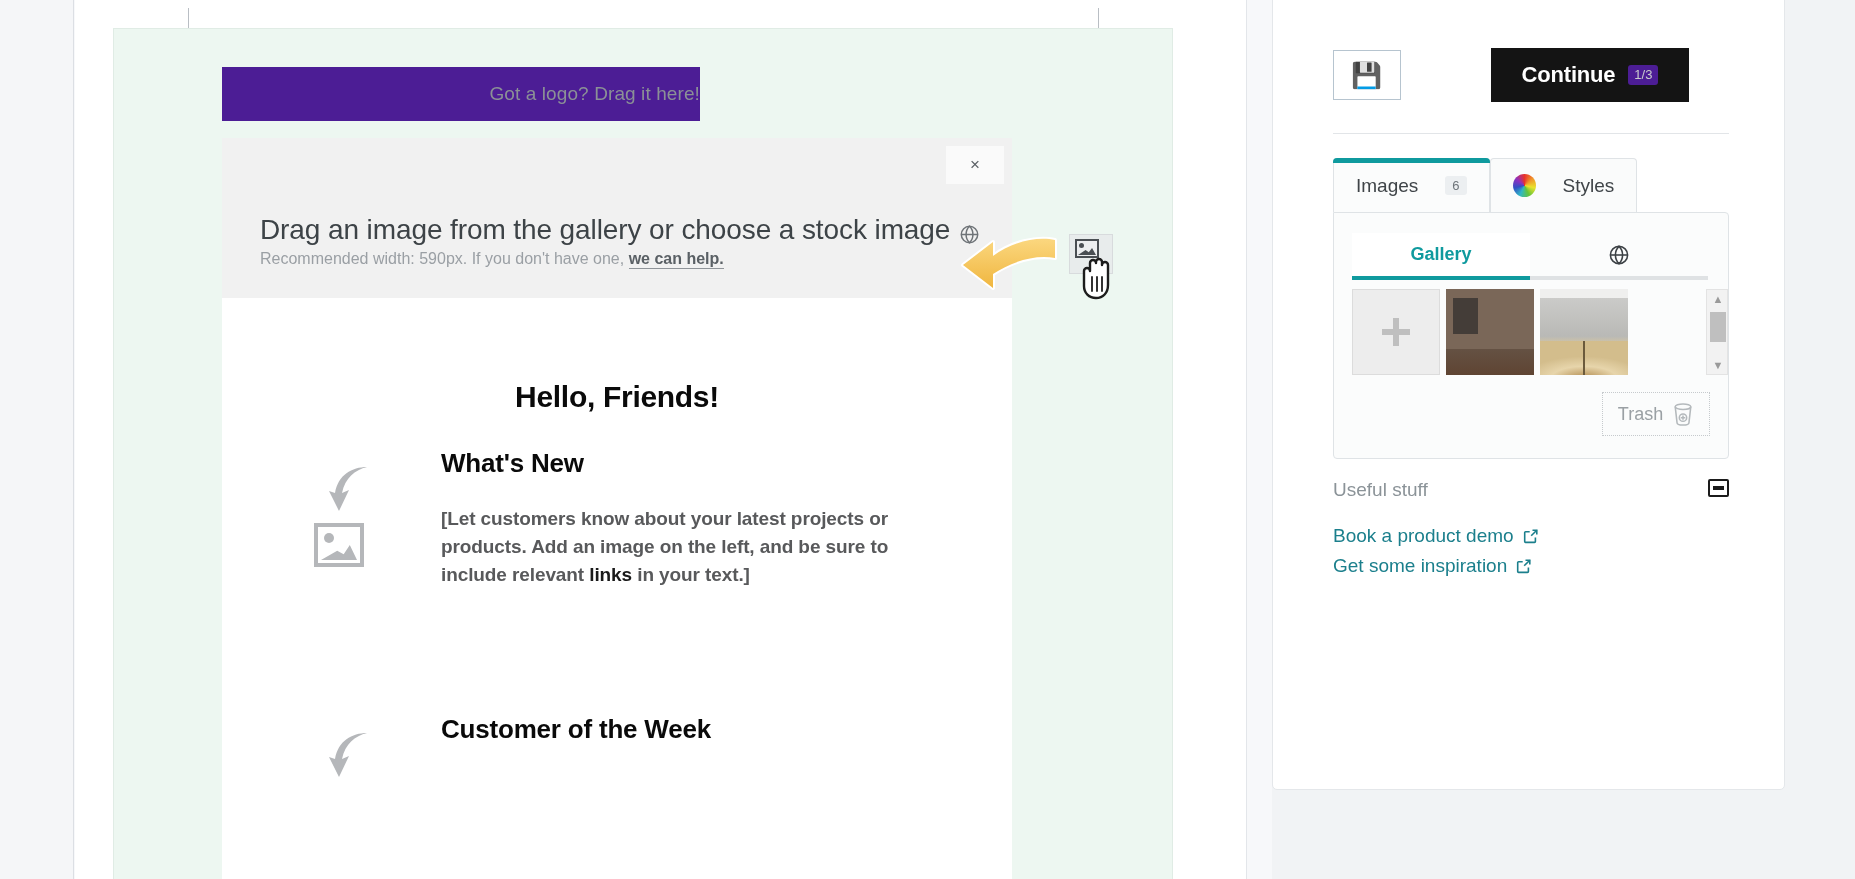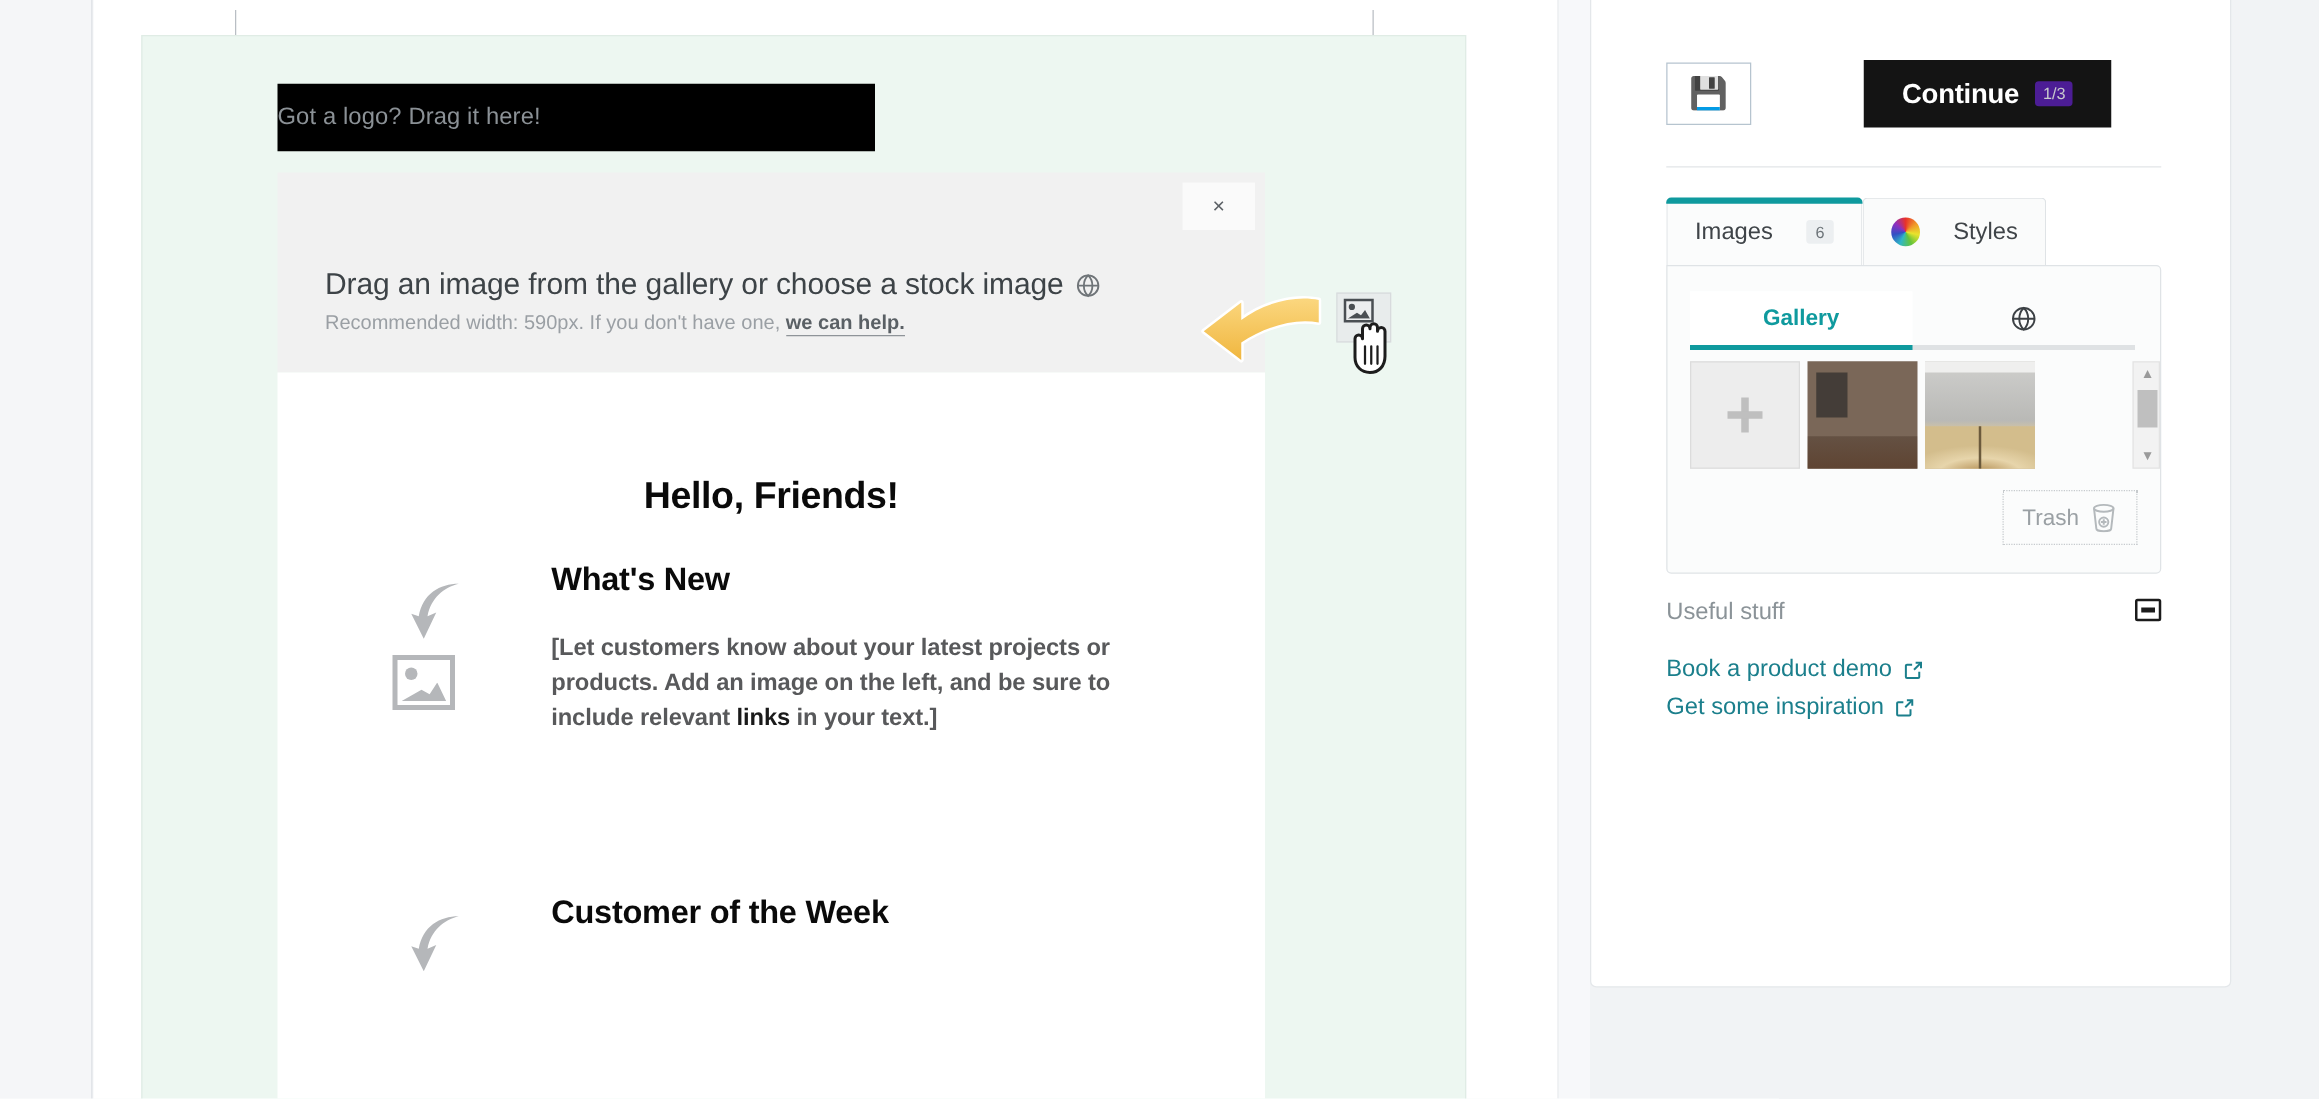--- a/index.html
+++ b/index.html
@@ -54,22 +54,22 @@
     width: 1060px; height: 860px;
     background: #edf7f1;
     border: 1px solid #e0ece5;
     overflow: hidden;
   }
 
   
   .logo-drop {
     position: absolute; left: 108px; top: 38px;
     width: 478px; height: 54px;
-    background: #000000;
-    display: flex; align-items: center; justify-content: flex-start;
+    background: #4c1d95;
+    display: flex; align-items: center; justify-content: flex-end;
   }
   .logo-drop span {
     font-size: 19px; color: #8b9196; letter-spacing: 0.1px;
   }
 
   
   .img-block {
     position: absolute; left: 108px; top: 109px;
     width: 790px; height: 160px;
     background: #f1f1f1;
@@ -77,21 +77,21 @@
   .img-block .close-btn {
     position: absolute; right: 8px; top: 8px;
     width: 58px; height: 38px;
     background: #fafafa;
     display: flex; align-items: center; justify-content: center;
     color: #5c6166; font-size: 17px;
     cursor: pointer;
   }
   .img-block .ib-title {
     position: absolute; left: 38px; top: 76px;
-    font-size: 24px; color: #3d4347; letter-spacing: -0.1px;
+    font-size: 28px; color: #3d4347; letter-spacing: -0.1px;
     display: flex; align-items: center; gap: 9px;
     white-space: nowrap;
   }
   .img-block .ib-sub {
     position: absolute; left: 38px; top: 112px;
     font-size: 16px; color: #9a9fa4; white-space: nowrap;
   }
   .ib-sub .help-link {
     color: #5a6065; font-weight: bold;
     border-bottom: 1px solid #8f9499;

